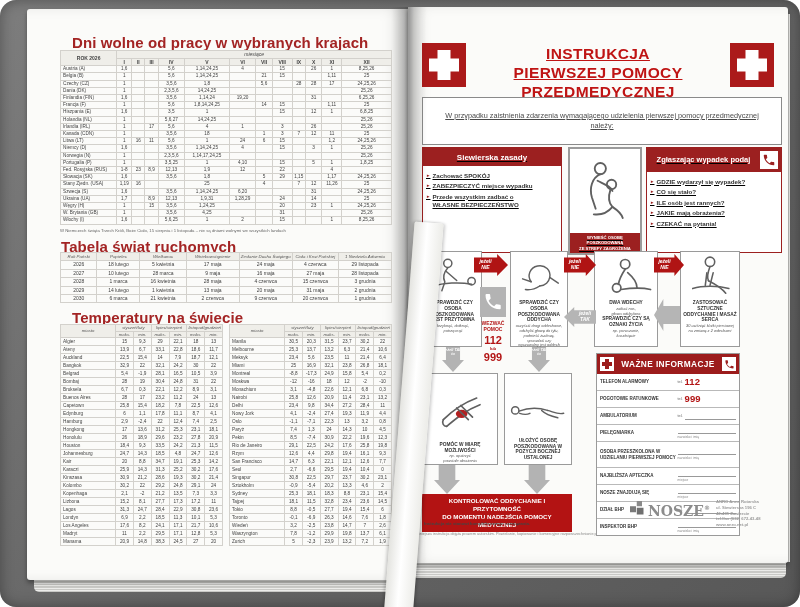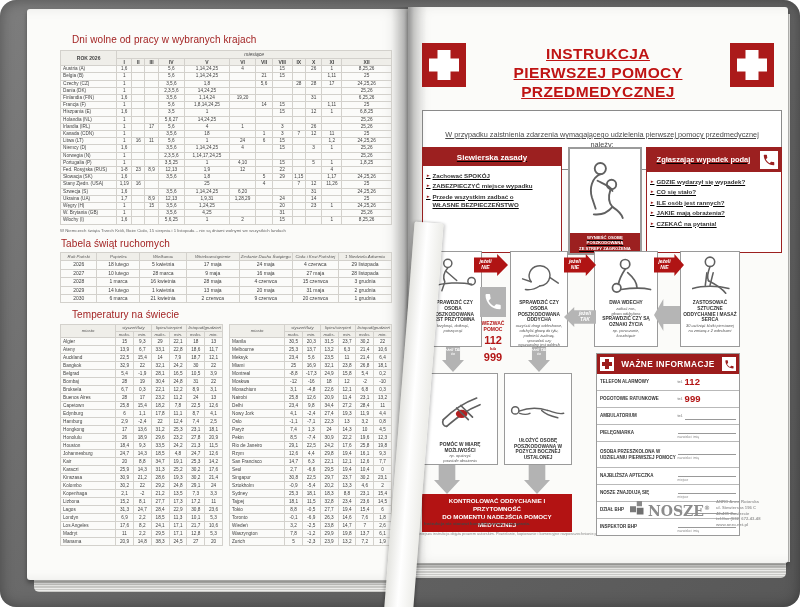--- a/index.html
+++ b/index.html
@@ -11,21 +11,21 @@
   .stack{position:absolute;z-index:1;background:repeating-linear-gradient(180deg,#ececea 0 1px,#c9c9c6 1px 2.5px);}
   .stack-left{left:34px;top:580px;width:374px;height:12px;border-radius:0 0 5px 5px;}
   .stack-right{left:412px;top:563px;width:374px;height:15px;border-radius:0 0 5px 5px;}
   .stack-side{left:784px;top:14px;width:6px;height:548px;background:repeating-linear-gradient(90deg,#ececea 0 1px,#c9c9c6 1px 2.5px);}
   .spine-shade{position:absolute;left:391px;top:7px;width:36px;height:573px;z-index:30;pointer-events:none;
     background:linear-gradient(90deg,rgba(0,0,0,0),rgba(0,0,0,.13) 38%,rgba(0,0,0,.24) 50%,rgba(0,0,0,.10) 64%,rgba(0,0,0,0));}
   .ribbon{position:absolute;left:399px;top:222px;width:29px;height:398px;z-index:40;border-radius:2px;
     background:linear-gradient(90deg,#e4e4e0,#ffffff 45%,#ecece8);box-shadow:-2px 0 3px rgba(0,0,0,.18),2px 0 3px rgba(0,0,0,.18);transform:rotate(4.5deg);}
 
   
-  .lp-title{position:absolute;font-weight:normal;font-size:10px;color:#a32424;letter-spacing:.1px;padding-left:12px;}
+  .lp-title{position:absolute;font-weight:bold;font-size:15px;color:#a32424;letter-spacing:.1px;padding-left:12px;}
   .tblwrap{position:absolute;}
   table.tbl{border-collapse:collapse;width:100%;table-layout:fixed;}
   .tbl th,.tbl td{border:1px solid #d3d1cc;color:#3f3f3f;text-align:center;padding:0;overflow:hidden;white-space:nowrap;}
   .tbl th{background:#efeee9;}
   #holidays td{font-size:4.7px;line-height:6.2px;height:6.2px;}
   #holidays th{font-size:5px;line-height:6.6px;font-weight:bold;color:#444;}
   #holidays td.country{text-align:left;padding-left:2px;}
   #feasts th{font-size:4.4px;font-style:italic;font-weight:normal;color:#555;line-height:5.4px;white-space:normal;padding:1px 1px;}
   #feasts td{font-size:5px;line-height:7.4px;}
   .temps th{font-size:4.3px;font-style:italic;font-weight:normal;color:#555;line-height:5.6px;}
@@ -34,21 +34,21 @@
   .lp-foot{position:absolute;font-size:4.3px;color:#666;}
   .temps-flex{position:absolute;display:flex;gap:6px;}
   .temps-flex table{flex:1;}
 
   
   .rp-el{position:absolute;text-decoration:underline;}
   .cross-big{position:absolute;width:44px;height:44px;background:#ab1a1a;}
   .cross-big::before{content:"";position:absolute;left:50%;top:7px;transform:translateX(-50%);width:13px;height:30px;background:#fff;}
   .cross-big::after{content:"";position:absolute;top:50%;left:7px;transform:translateY(-50%);height:13px;width:30px;background:#fff;}
   .poster-title{left:62px;right:62px;top:37px;text-align:center;color:#bf1414;font-weight:bold;font-size:15.5px;line-height:19px;letter-spacing:.4px;}
-  .intro-box{left:14px;top:103px;width:342px;border:1px solid #8a8a8a;background:#fff;padding:19px 8px;text-align:center;color:#4a4a4a;font-size:7.3px;line-height:10px;}
+  .intro-box{left:14px;top:90px;width:342px;border:1px solid #8a8a8a;background:#fff;padding:13px 8px;text-align:center;color:#4a4a4a;font-size:7.3px;line-height:10px;}
   .hdr-box{border:1px solid #9c2020;background:#fff;}
   .hdr-bar{background:#9c2020;color:#fff;font-weight:bold;text-align:center;display:flex;align-items:center;justify-content:center;}
   .bullet{display:flex;gap:2px;margin:2.5px 3px;align-items:flex-start;}
   .tri{color:#9c2020;font-size:4.5px;line-height:8px;}
   .btxt{font-size:6.2px;font-weight:bold;color:#333;line-height:8px;white-space:pre-line;}
   .figbox{border:2px solid #9b9b9b;background:#fff;display:flex;flex-direction:column;}
   .figbox .fig{flex:1;display:flex;align-items:center;justify-content:center;overflow:hidden;}
   .fig svg{stroke:#606060;fill:none;stroke-width:2;stroke-linecap:round;stroke-linejoin:round;}
   .evac-cap{background:#9c2020;color:#fff;font-weight:bold;font-size:4.2px;line-height:5.4px;text-align:center;padding:2px 1px;white-space:pre-line;}
   .phone-tile{background:#fff;display:flex;align-items:center;justify-content:center;}

